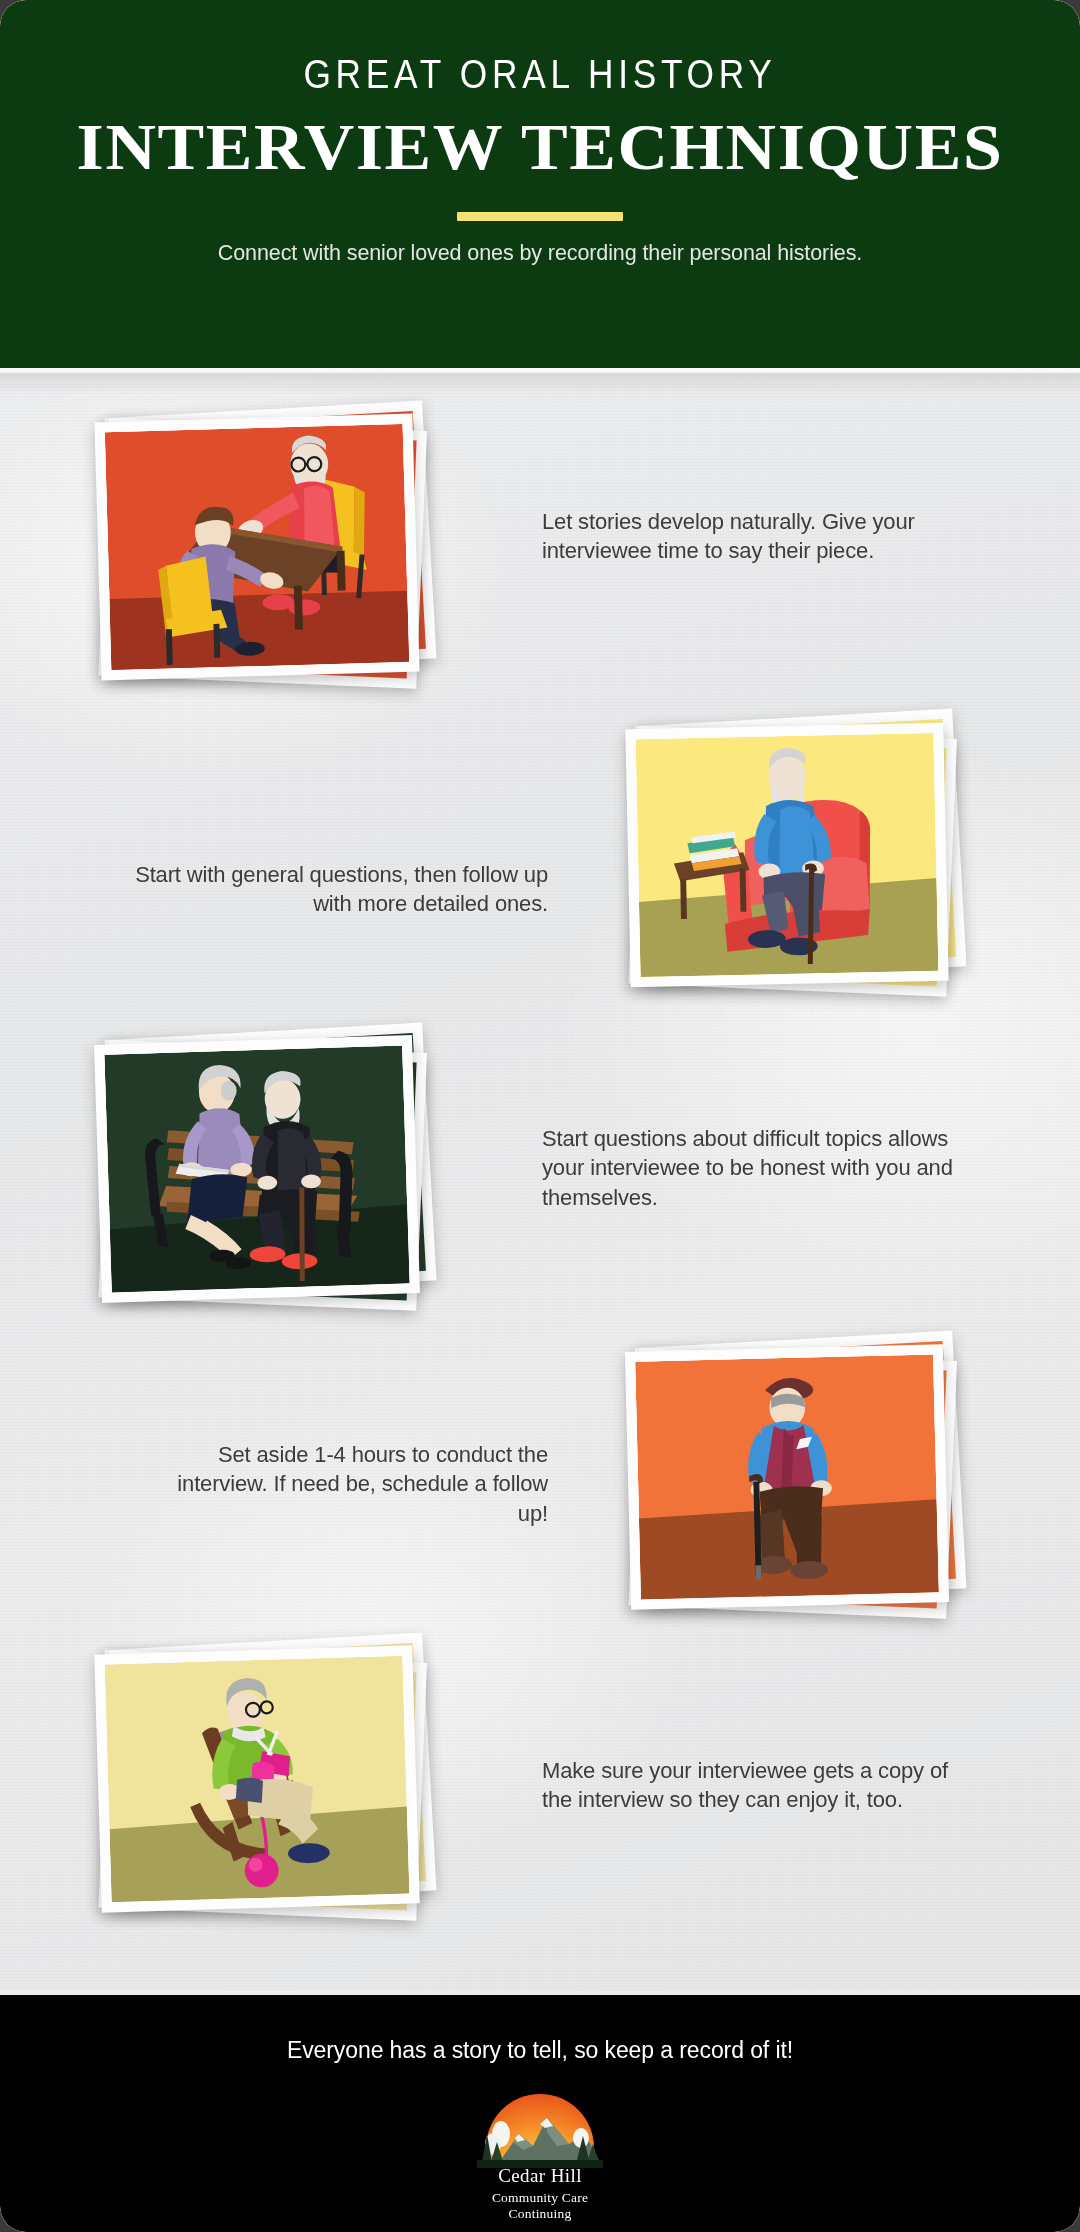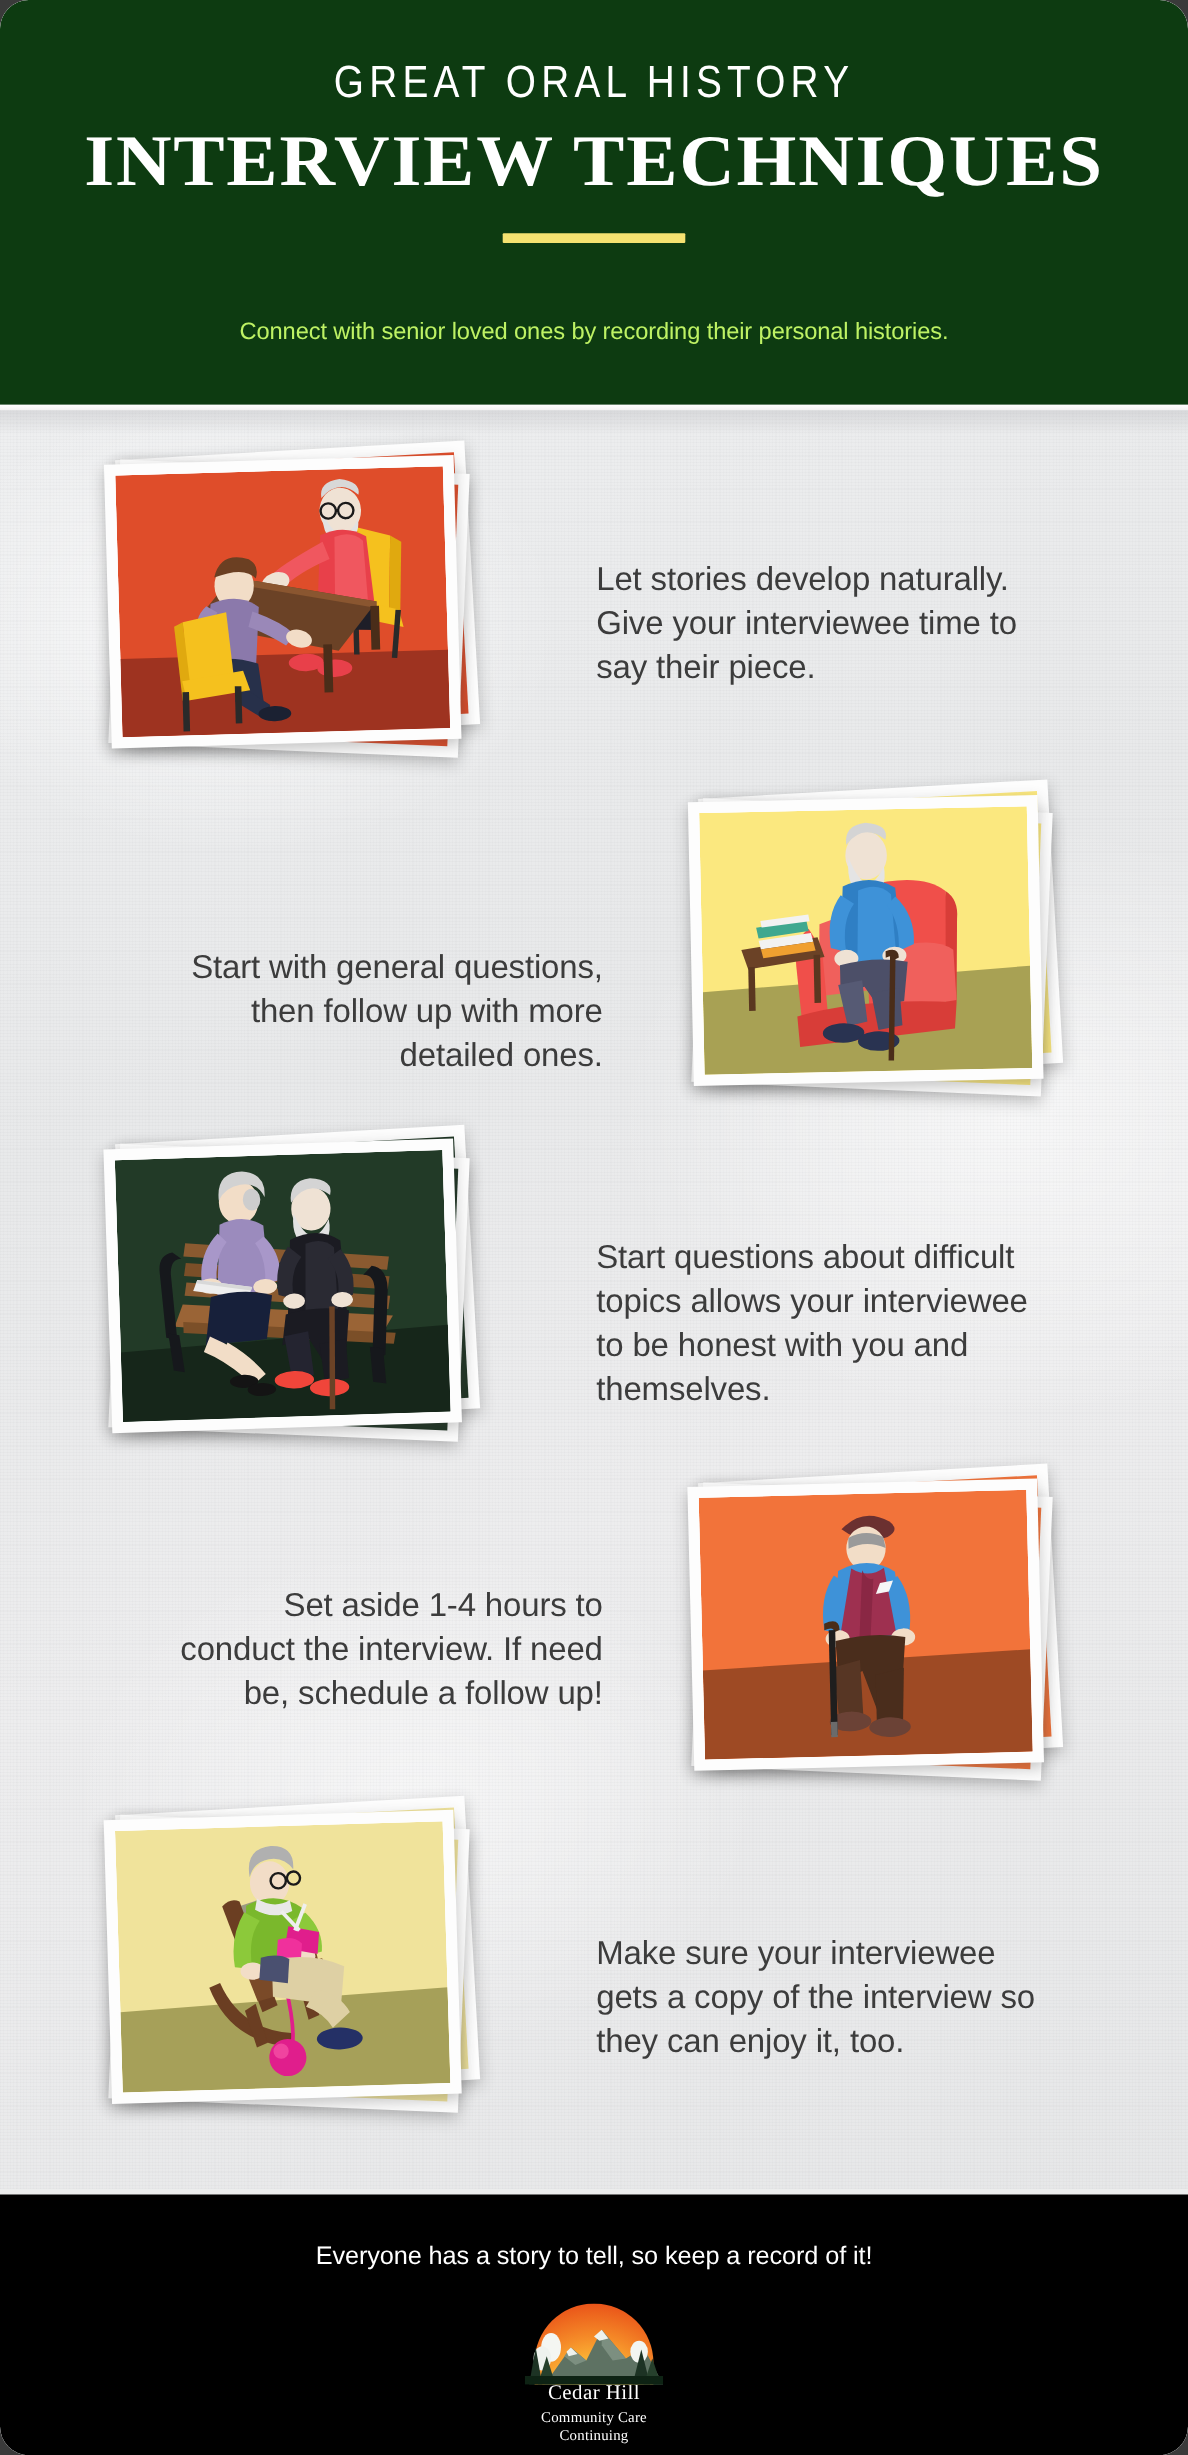--- a/index.html
+++ b/index.html
@@ -56,22 +56,22 @@
     transform: scaleX(1.06);
   }
   .divider-bar {
     width: 166px;
     height: 9px;
     background: #f5e271;
     margin: 30px auto 0 auto;
     border-radius: 1px;
   }
   .subtitle {
-    margin-top: 66px;
-    color: #bef264;
+    margin-top: 18px;
+    color: #e5e5e5;
     font-size: 21.5px;
     font-weight: 400;
     line-height: 1.35;
     letter-spacing: -0.1px;
   }
   .header-underline {
     position: absolute;
     left: 0; top: 368px;
     width: 1080px; height: 5px;
     background: linear-gradient(#ffffff, #f2f2f2);
@@ -105,21 +105,21 @@
     background: linear-gradient(rgba(170,170,175,.30), rgba(170,170,175,0));
     pointer-events: none;
   }
 
   
   .row { position: absolute; width: 1080px; }
 
   .caption {
     position: absolute;
     color: #3c3c3c;
-    font-size: 30px;
+    font-size: 22px;
     line-height: 1.33;
     font-weight: 400;
     letter-spacing: -0.15px;
   }
   .caption.left-text  { text-align: left; }
   .caption.right-text { text-align: right; }
 
   
   .photo-stack { position: absolute; width: 330px; height: 275px; }
   .polaroid {

